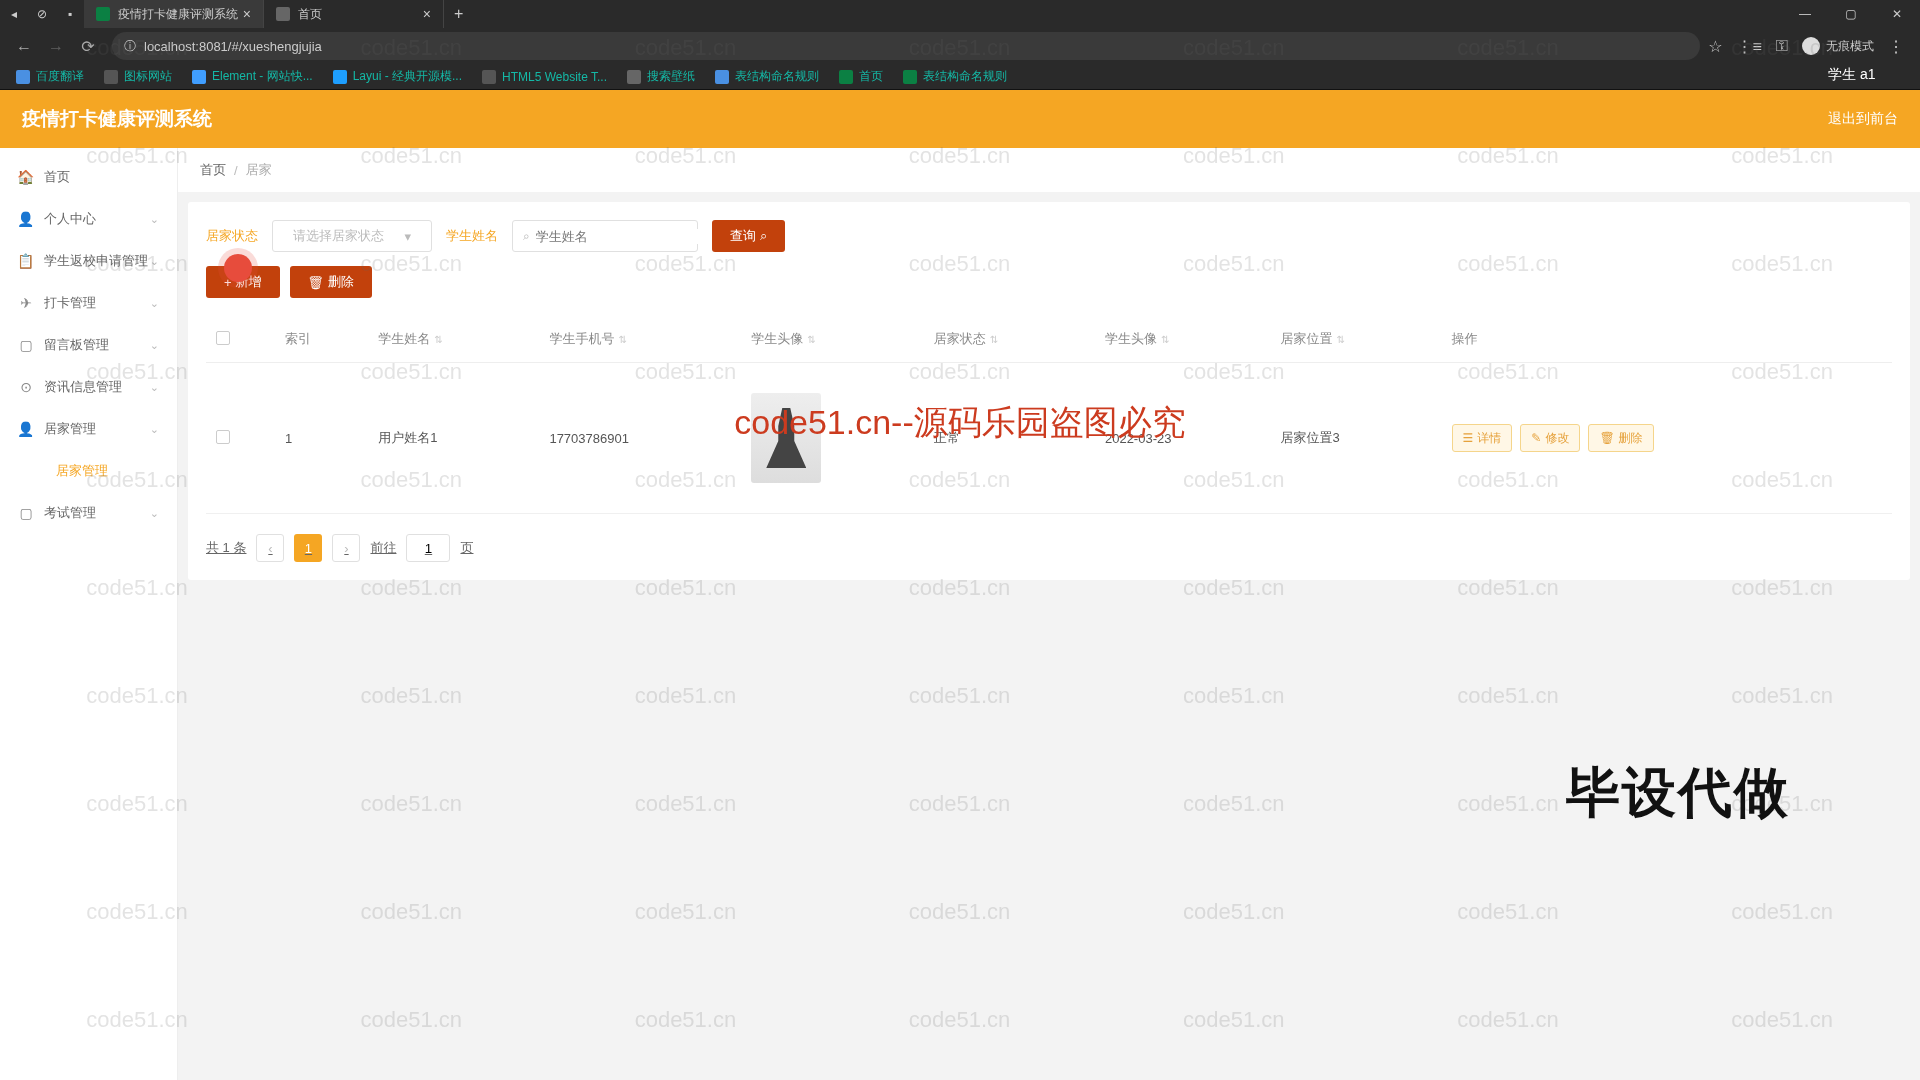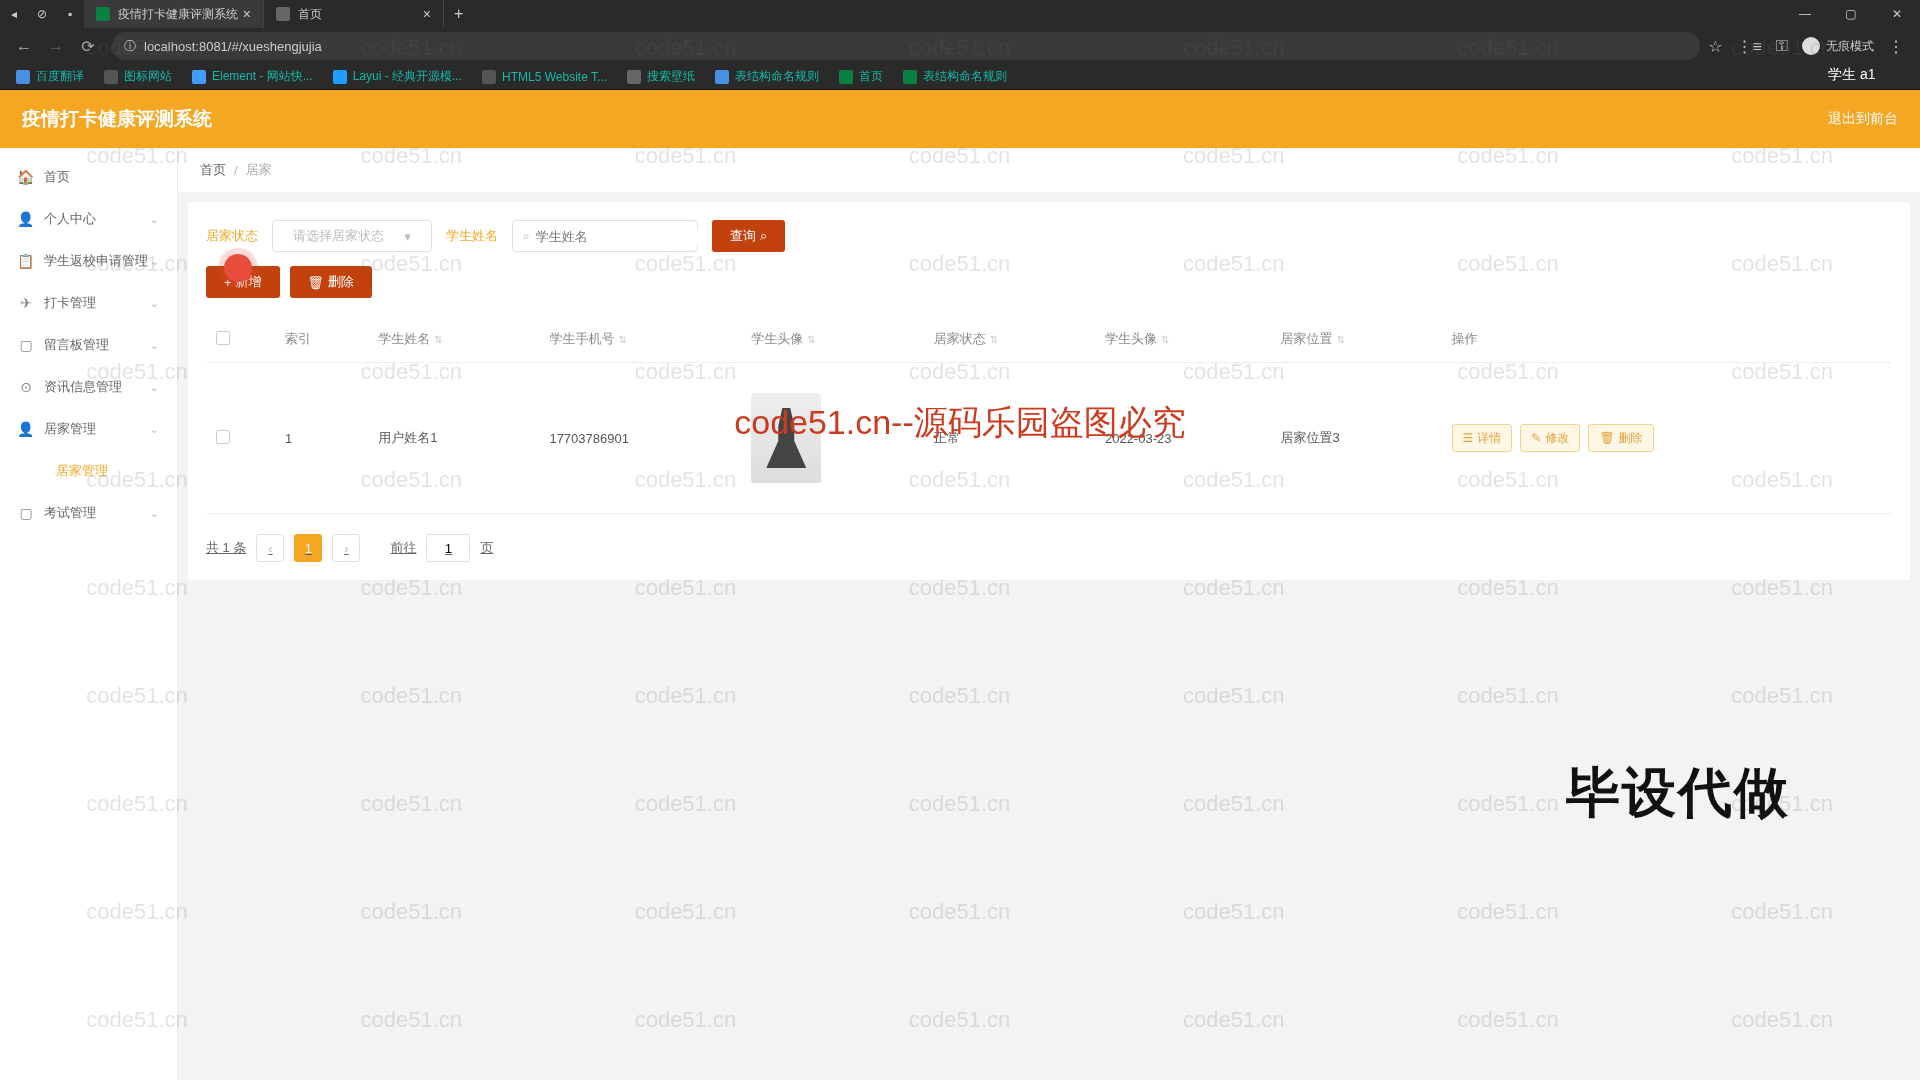--- a/index.html
+++ b/index.html
@@ -316,21 +316,21 @@
                 </td>
               </tr>
             </tbody>
         </table>
 
         <div class="pagination">
           <span>共 1 条</span>
           <div class="pg-btn">‹</div>
           <div class="pg-num">1</div>
           <div class="pg-btn">›</div>
-          <span style="margin-left:20px">前往</span>
+          <span style="">前往</span>
           <input class="pg-input" value="1" style="">
           <span>页</span>
         </div>
       </div>
     </div>
   </div>
 </div>
 
 <div class="watermarks" id="wm">
     <div class="wm">code51.cn</div>

